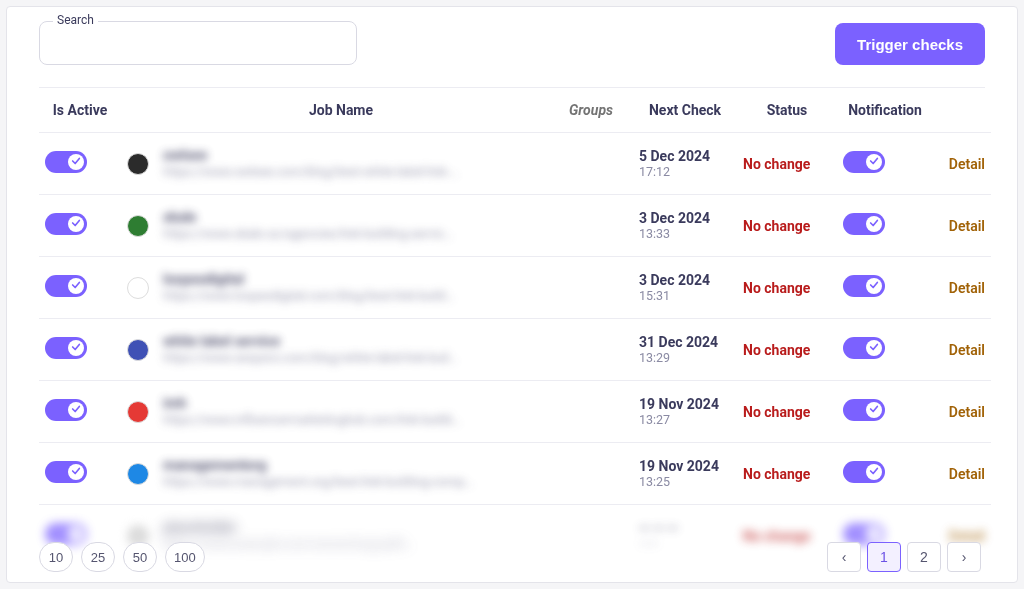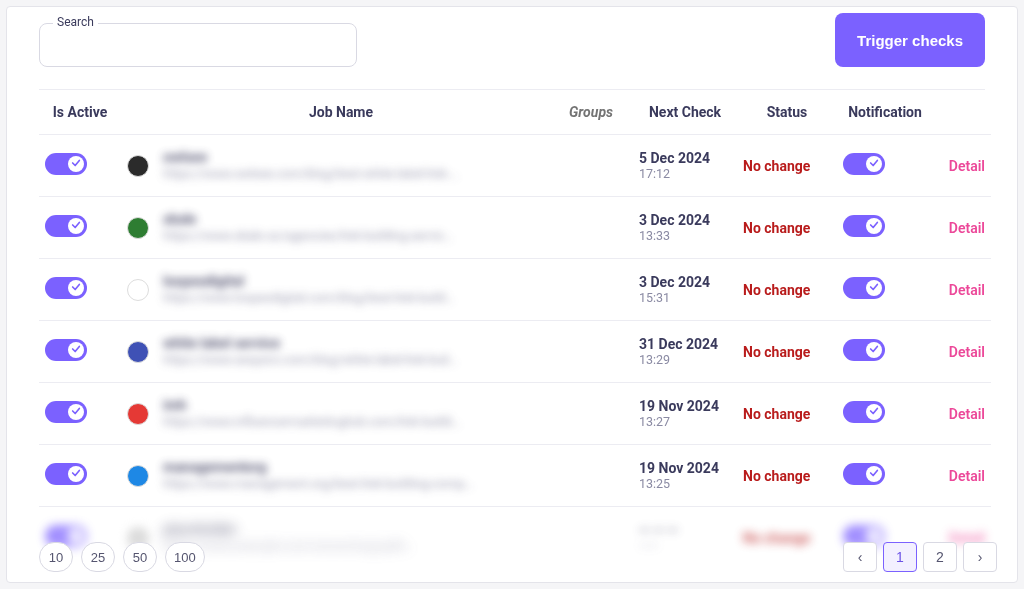--- a/index.html
+++ b/index.html
@@ -44,21 +44,21 @@
     padding: 0 14px;
     font-size: 14px;
     background:#fff;
   }
   .trigger-btn {
     background: #7b61ff;
     color: #fff;
     border: none;
     border-radius: 8px;
     padding: 0 22px;
-    height: 54px;
+    height: 42px;
     font-size: 15px;
     font-weight: 600;
     cursor: pointer;
   }
   .hr-top { border:0; border-top:1px solid #ececf2; margin-bottom:4px;}
   table {
     width: 100%;
     border-collapse: collapse;
     table-layout: fixed;
   }
@@ -104,27 +104,27 @@
   .favicon {
     width:22px; height:22px; border-radius:50%;
     flex-shrink:0;
   }
   .job-text { filter: blur(4px); opacity:0.85; }
   .job-title { font-size:14px; font-weight:700; color:#3a3a5c; line-height:1.2;}
   .job-url { font-size:12.5px; color:#8a8aa3; line-height:1.3;}
   .next-date { font-size:14px; font-weight:700; color:#3a3a5c; }
   .next-time { font-size:12.5px; color:#8a8aa3; }
   .status-txt { font-size:14px; font-weight:700; color:#b91c1c; }
-  .detail-link { color:#ec4899; font-size:14px; font-weight:600; cursor:pointer;}
+  .detail-link { color:#a16207; font-size:14px; font-weight:600; cursor:pointer;}
   .row-blur td > * { filter: blur(5px); opacity:0.7; }
   .row-blur { border-top:1px solid #ececf2; }
 
   .footer {
     position:absolute;
-    left:32px; right:20px; bottom:10px;
+    left:32px; right:36px; bottom:10px;
     display:flex;
     justify-content:space-between;
     align-items:center;
   }
   .page-sizes { display:flex; gap:8px; }
   .size-pill {
     min-width:34px; height:30px;
     padding:0 8px;
     border:1px solid #d9d9e3;
     border-radius:15px;

